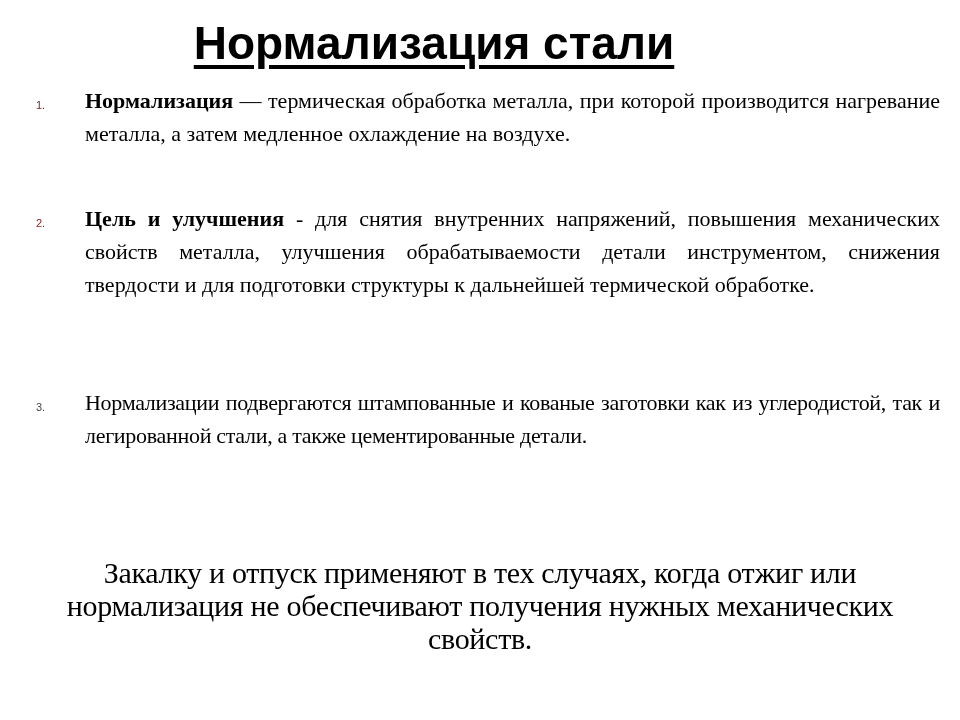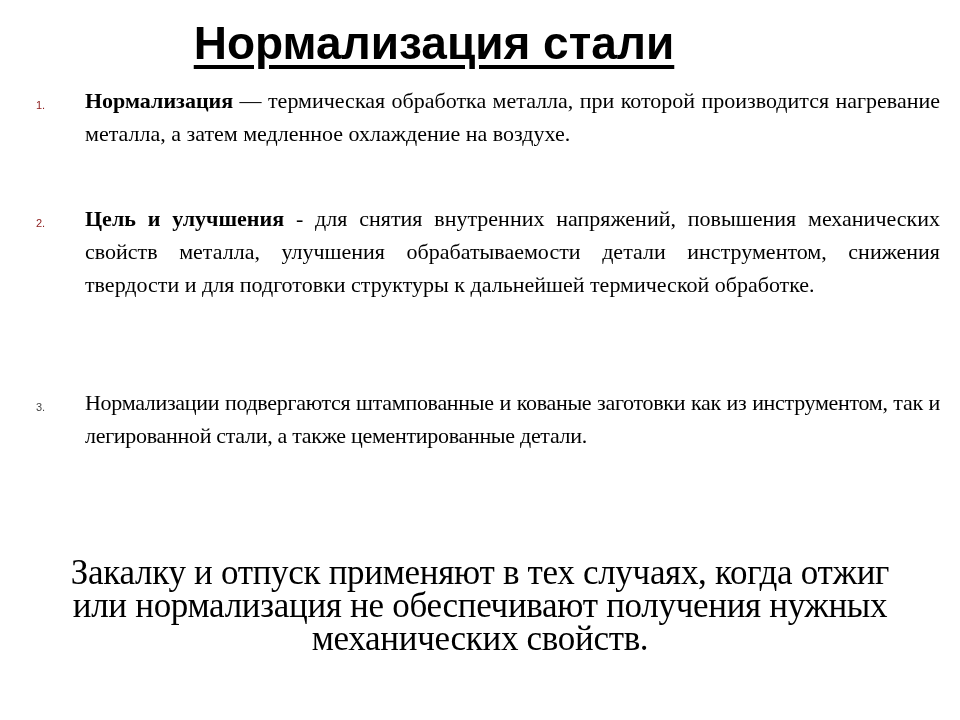--- a/index.html
+++ b/index.html
@@ -24,21 +24,21 @@
     text-align: justify; text-align-last: left;
   }
   .item b { font-weight: bold; }
   .num {
     position: absolute; left: 36px; font-family: "Liberation Sans", sans-serif;
     font-size: 11px; line-height: 14px;
   }
   .item-3 { letter-spacing: -0.3px; }
   .footer {
     position: absolute; left: 40px; top: 556px; width: 880px; text-align: center;
-    font-family: "Liberation Serif", serif; font-size: 35px; line-height: 33px;
+    font-family: "Liberation Serif", serif; font-size: 30px; line-height: 33px;
     letter-spacing: -0.3px;
   }
 </style>
 </head>
 <body>
 
 <div class="title">
   <span>Нормализация стали</span>
 </div>
 
@@ -48,17 +48,17 @@
     <b>Нормализация</b><span> — термическая обработка металла, при которой производится нагревание металла, а затем медленное охлаждение на воздухе.</span>
   </div>
 
   <div class="num" style="top:216px;color:#8b1a1a;">2.</div>
   <div class="item" style="top:202px;">
     <b>Цель и улучшения</b><span> - для снятия внутренних напряжений, повышения механических свойств металла, улучшения обрабатываемости детали инструментом, снижения твердости и для подготовки структуры к дальнейшей термической обработке.</span>
   </div>
 
   <div class="num" style="top:400px;color:#444444;">3.</div>
   <div class="item item-3" style="top:386px;">
-    <span>Нормализации подвергаются штампованные и кованые заготовки как из инструментом, так и легированной стали, а также цементированные детали.</span>
+    <span>Нормализации подвергаются штампованные и кованые заготовки как из углеродистой, так и легированной стали, а также цементированные детали.</span>
   </div>
 </div>
 
 <div class="footer">Закалку и отпуск применяют в тех случаях, когда отжиг или нормализация не обеспечивают получения нужных механических свойств.</div>
 
 </body></html>

